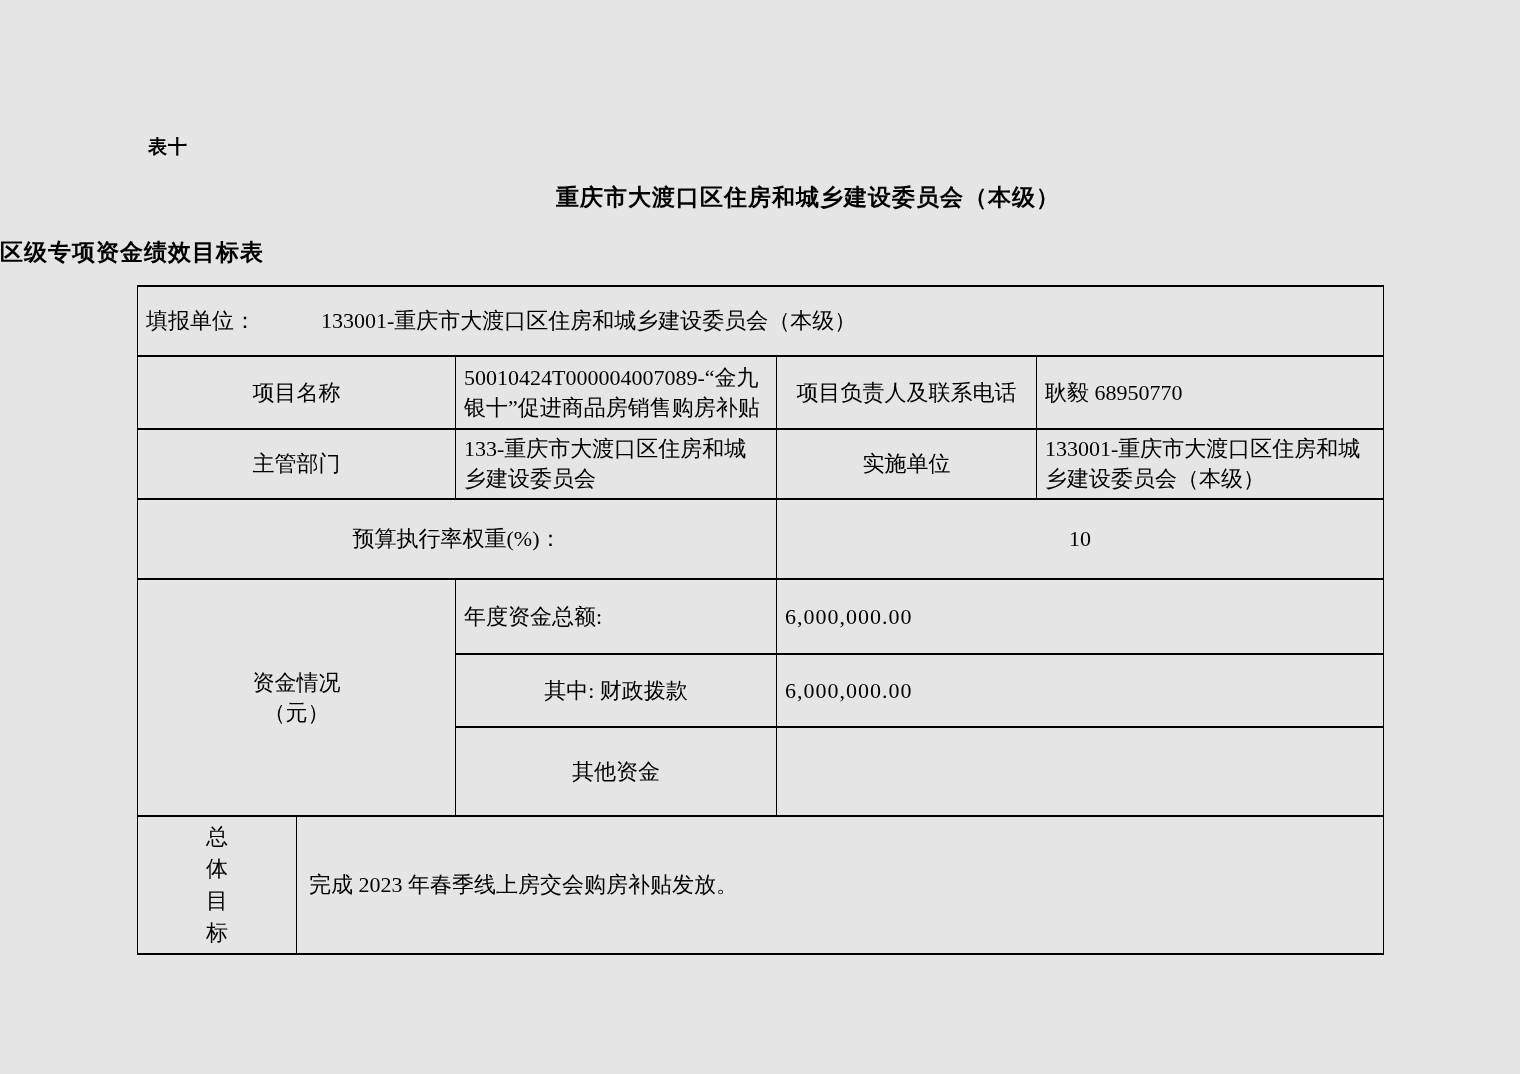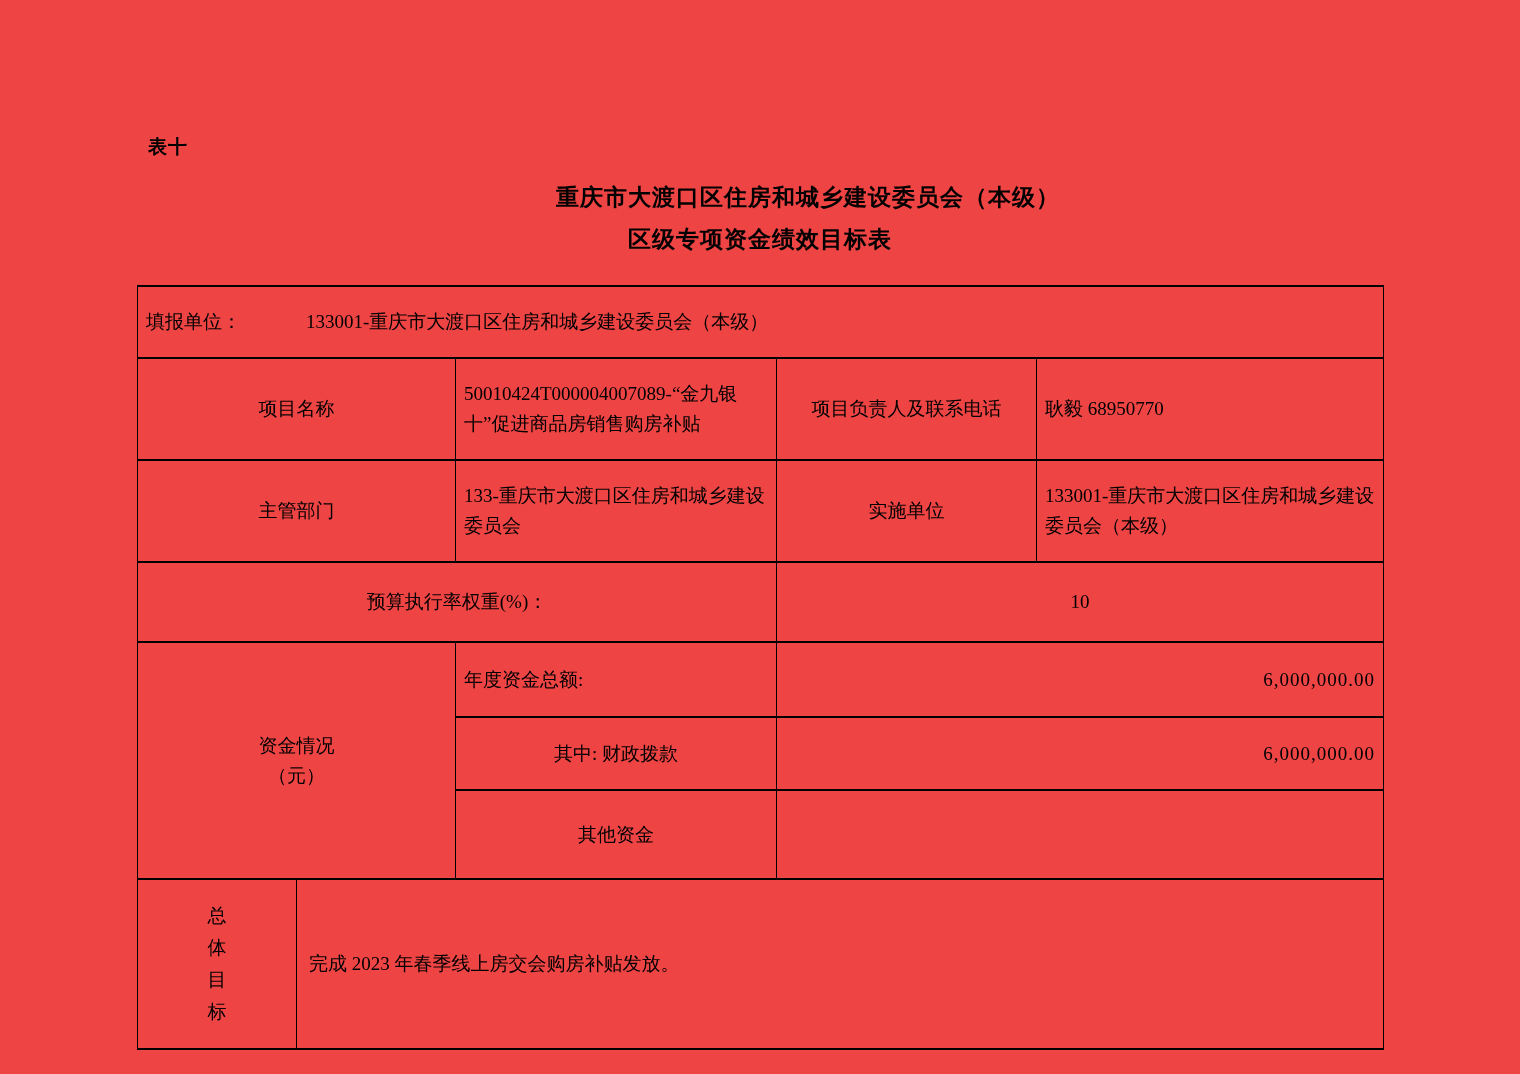--- a/index.html
+++ b/index.html
@@ -1,45 +1,45 @@
 <!DOCTYPE html>
 <html><head>
 <meta charset="utf-8">
 <style>
   * { margin:0; padding:0; box-sizing:border-box; }
   html,body { background:#ffffff; }
   body { font-family:"Liberation Serif","DejaVu Serif",serif; color:#000; }
   .page {
-    position:relative; width:1520px; height:1074px; background:#ef4444; overflow:hidden;
+    position:relative; width:1520px; height:1074px; background:#e5e5e5; overflow:hidden;
   }
   .table-label {
     position:absolute; left:148px; top:134px;
     font-size:19px; font-weight:bold; letter-spacing:1px;
   }
   .doc-title {
     position:absolute; left:0; top:182px; width:100%;
     text-align:center; font-size:23px; font-weight:bold; letter-spacing:1px;margin-left:48px;
   }
   .doc-subtitle {
-    position:absolute; left:0; top:224px; width:100%;
-    text-align:center; font-size:23px; font-weight:bold; letter-spacing:1px;
+    position:absolute; left:0; top:237px; width:100%;
+    font-size:23px; font-weight:bold; letter-spacing:1px;
   }
   table.form-table {
     position:absolute; left:137px; top:285px; width:1246px;
     border-collapse:collapse; table-layout:fixed;
   }
   .form-table td {
     border:1px solid #000;
     border-top-width:2px; border-bottom-width:2px;
-    font-size:19px; line-height:30px; vertical-align:middle;
-    padding:20px 8px; overflow:hidden;
+    font-size:22px; line-height:30px; vertical-align:middle;
+    padding:4px 8px; overflow:hidden;
   }
   .c-center { text-align:center; }
   .c-left   { text-align:left; }
-  .c-right  { text-align:right; padding-right:10px; }
+  .c-right  { padding-right:10px; }
   .num { letter-spacing:1px; }
   .reporting-value { margin-left:65px; }
   .vertical-chars span { display:block; line-height:32px; text-align:center; }
 </style>
 </head>
 <body>
 
 <div class="page">
 
   <div class="table-label">表十</div>

